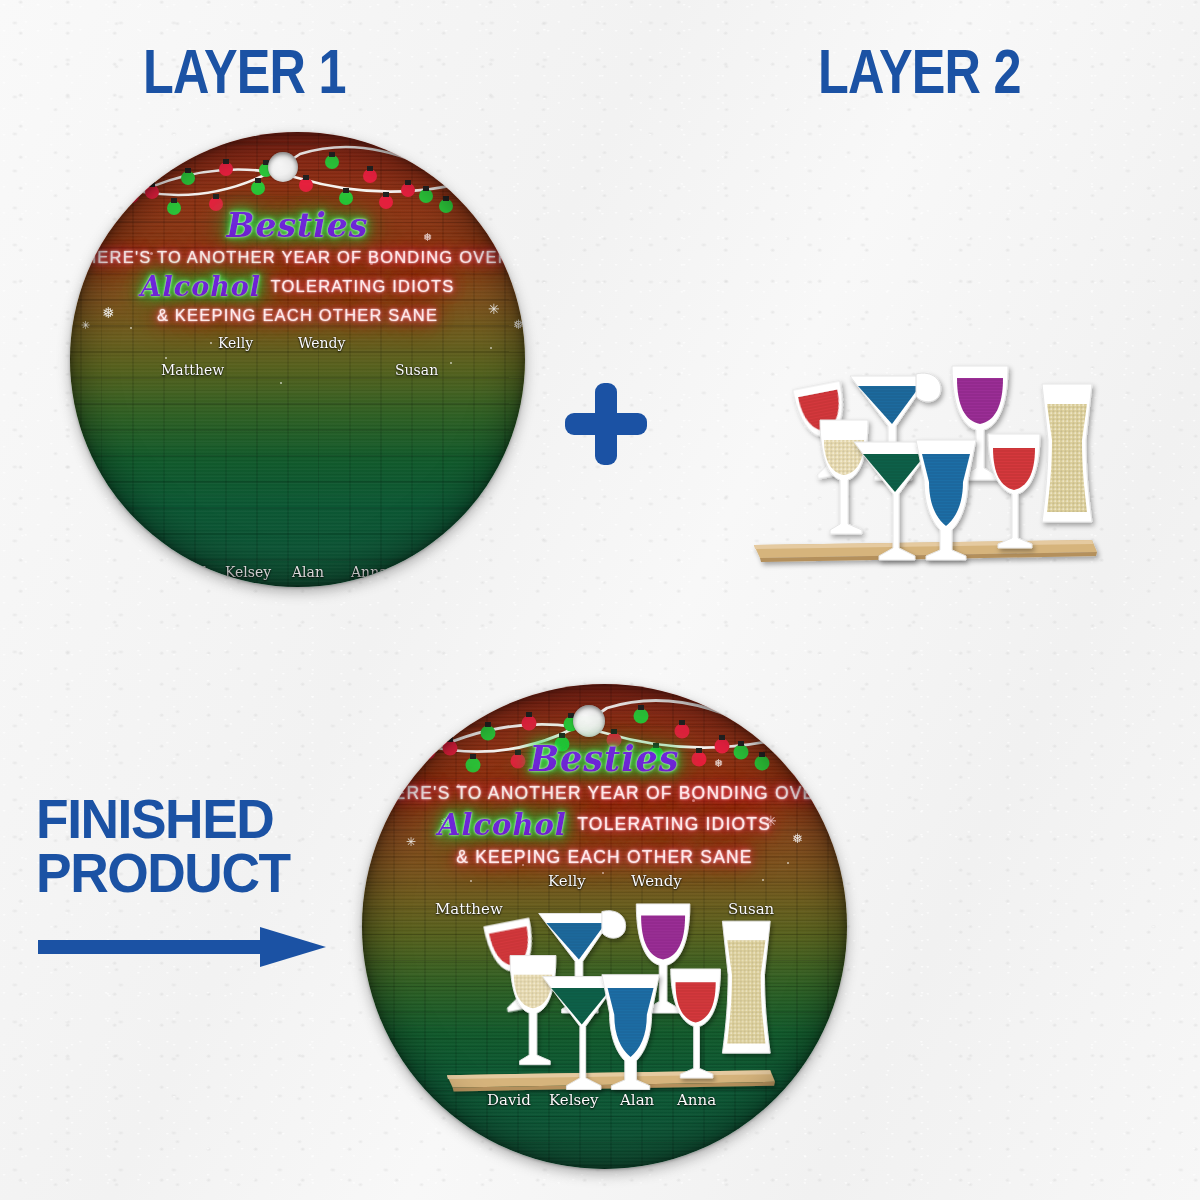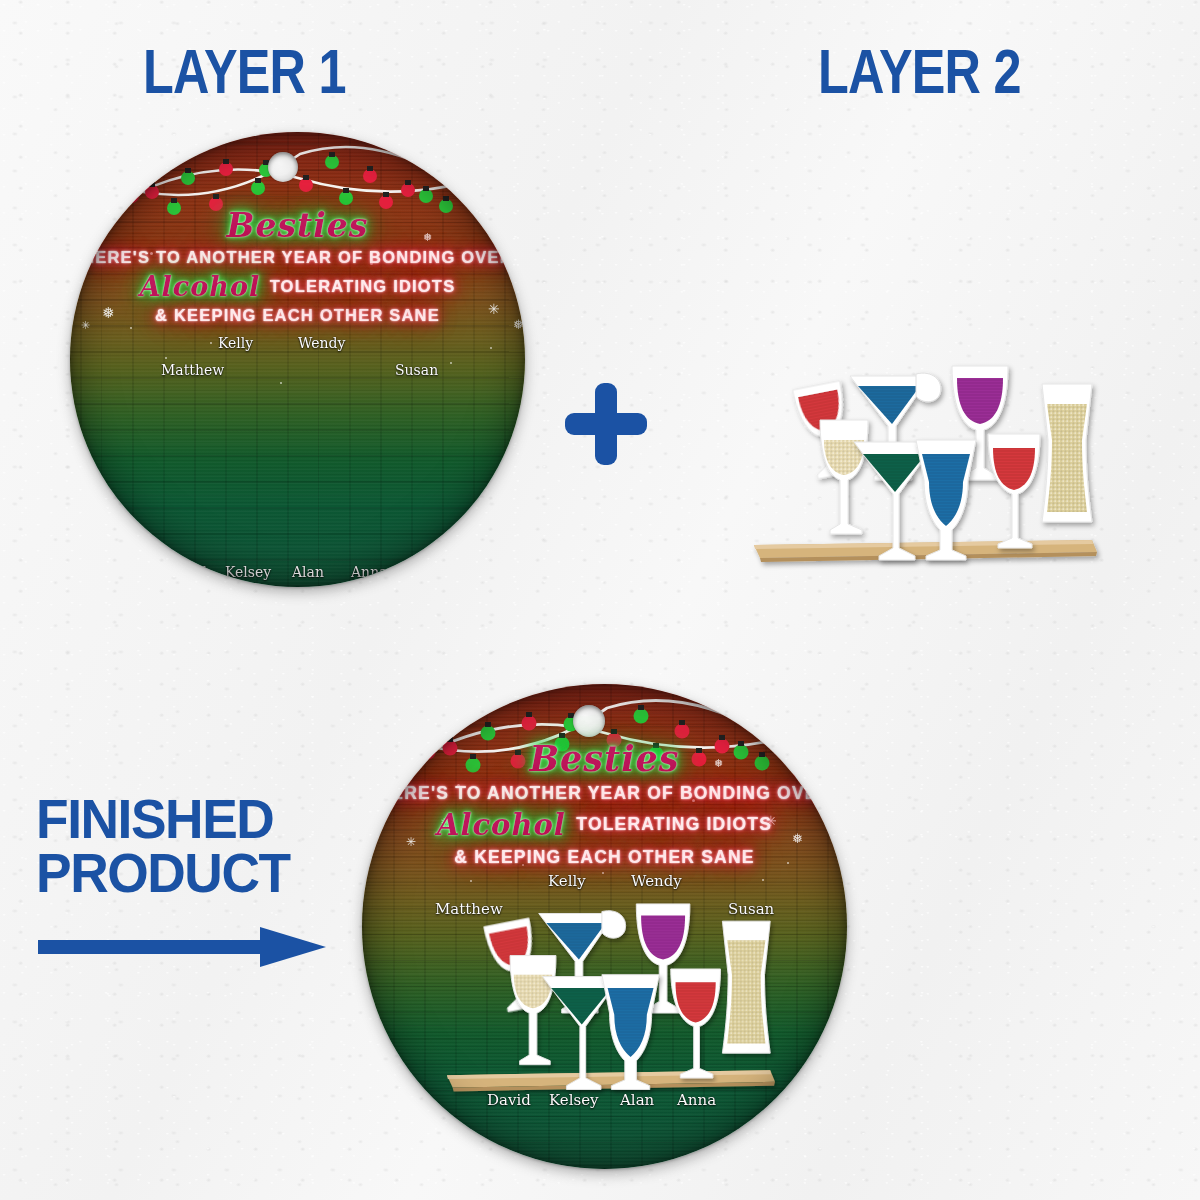--- a/index.html
+++ b/index.html
@@ -76,25 +76,25 @@
     box-shadow:inset 0 0 42px rgba(0,0,0,.55), inset 0 0 9px rgba(0,0,0,.4);}
 
   
   .hole{position:absolute;border-radius:50%;
     background:radial-gradient(circle at 38% 33%, #ffffff 0%, #f2f2f2 48%, #d9d9d9 78%, #c2c2c2 100%);
     box-shadow:inset 0 2px 4px rgba(0,0,0,.45), 0 0 2px rgba(0,0,0,.35);}
 
   
   .neon-script{
     font-family:"DejaVu Serif", serif;font-style:italic;font-weight:bold;
-    color:#be185d;letter-spacing:1px;
+    color:#6d28d9;letter-spacing:1px;
     text-shadow:0 0 2px #fff,0 0 5px #54ff6a,0 0 11px #25e04a,0 0 20px #17c63c,0 0 34px #0fa830;
   }
   .neon-red{
-    color:#ffe9ec;font-weight:bold;letter-spacing:1.2px;
+    color:#ffe9ec;font-weight:normal;letter-spacing:1.2px;
     text-shadow:0 0 2px #fff,0 0 5px #ff5f74,0 0 11px #f32440,0 0 19px #d6102c,0 0 30px #a20d22;
   }
   .handname{
     font-family:"DejaVu Serif", serif;color:#fdfdfd;font-weight:normal;
     text-shadow:0 1px 2px rgba(0,0,0,.85),0 0 1px rgba(0,0,0,.9);
     white-space:nowrap;
   }
   .flake{position:absolute;color:#ffffff;opacity:.9;line-height:1;pointer-events:none;}
   .speck{position:absolute;border-radius:50%;background:#fff;opacity:.65;}
 

